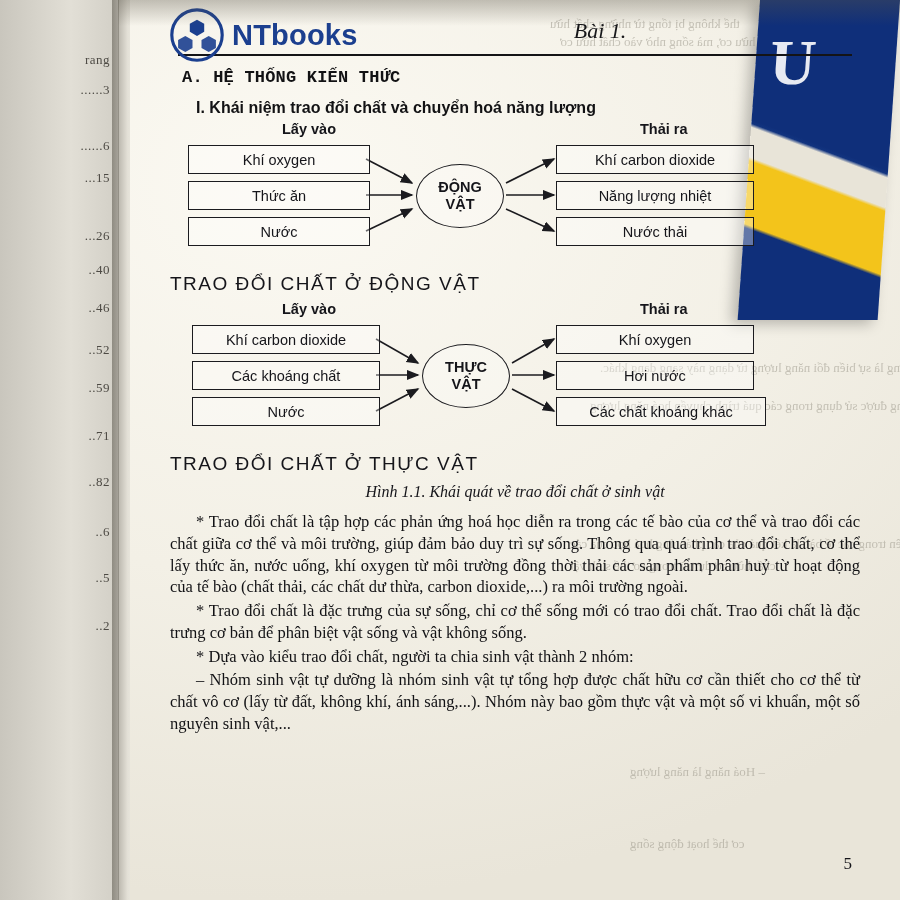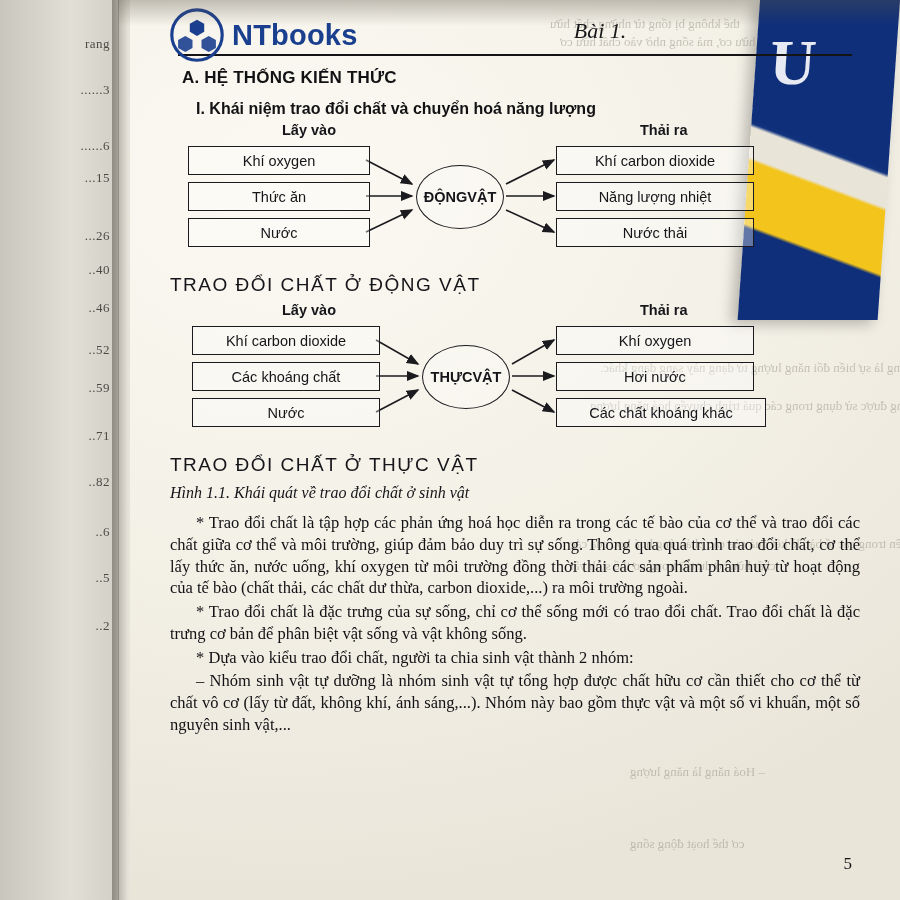--- a/index.html
+++ b/index.html
@@ -75,21 +75,21 @@
   }
   h1.title{
     margin:14px 0 0 0;text-align:center;color:#101012;
     font-family:"Liberation Serif", serif;font-weight:700;
     font-size:24px;line-height:1.3;letter-spacing:.5px;
   }
   h1.title .l2{display:block;}
   .rule{height:2px;background:#141416;margin:10px 8px 0 8px;}
   h2.sec{
     margin:12px 0 12px 12px;font-size:17px;font-weight:700;color:#121214;
-    font-family:Liberation Sans, sans-serif;letter-spacing:.2px;
+    font-family:Liberation Mono, monospace;letter-spacing:.2px;
   }
   h3.sub{
     margin:12px 0 0 26px;font-size:16px;font-weight:700;color:#121214;
     font-family:"Liberation Sans", sans-serif;
   }
   h4.subsub{
     margin:6px 0 0 40px;font-size:15px;font-weight:700;color:#121214;
     font-family:"Liberation Serif", serif;
   }
   
@@ -98,50 +98,50 @@
     position:absolute;font-size:14.5px;font-weight:700;color:#15151a;
     font-family:"Liberation Sans", sans-serif;
   }
   .box{
     position:absolute;border:1.6px solid #1b1b1f;background:rgba(255,255,255,.35);
     height:27px;display:flex;align-items:center;justify-content:center;
     font-size:14.5px;color:#15151a;font-family:"Liberation Sans", sans-serif;
   }
   .oval{
     position:absolute;border:1.6px solid #1b1b1f;border-radius:50%;
-    width:86px;height:62px;display:flex;flex-direction:row;align-items:center;
+    width:86px;height:62px;display:flex;flex-direction:column;align-items:center;
     justify-content:center;font-size:14.5px;font-weight:700;color:#15151a;
     font-family:"Liberation Sans", sans-serif;line-height:1.15;
     background:rgba(255,255,255,.25);
   }
   .dgcap{
     font-size:19px;color:#15151a;letter-spacing:1.5px;
     font-family:"Liberation Sans", sans-serif;margin-top:2px;
   }
   .figcap{
-    text-align:left;font-size:16px;color:#15151a;margin-top:8px;
+    text-align:center;font-size:16px;color:#15151a;margin-top:8px;
     font-family:"Liberation Serif", serif;font-style:italic;
   }
   svg.arrows{position:absolute;left:0;top:0;width:100%;height:150px;overflow:visible;}
   
   .body{margin-top:10px;font-family:"Liberation Serif", serif;color:#121215;}
   .body p{margin:0 0 2px 0;font-size:16.5px;line-height:1.32;text-align:justify;}
   .body p.ind{text-indent:26px;}
   .pageno{
     position:absolute;right:48px;bottom:26px;font-size:17px;color:#15151a;
     font-family:"Liberation Serif", serif;
   }
 </style>
 </head>
 <body>
 
 <div id="book">
 
   <div id="left-page">
-    <div class="lp-line" style="top:36px;">rang</div>
+    <div class="lp-line" style="top:52px;">rang</div>
     <div class="lp-line" style="top:82px;">......3</div>
     <div class="lp-line" style="top:138px;">......6</div>
     <div class="lp-line" style="top:170px;">...15</div>
     <div class="lp-line" style="top:228px;">...26</div>
     <div class="lp-line" style="top:262px;">..40</div>
     <div class="lp-line" style="top:300px;">..46</div>
     <div class="lp-line" style="top:342px;">..52</div>
     <div class="lp-line" style="top:380px;">..59</div>
     <div class="lp-line" style="top:428px;">..71</div>
     <div class="lp-line" style="top:474px;">..82</div>

